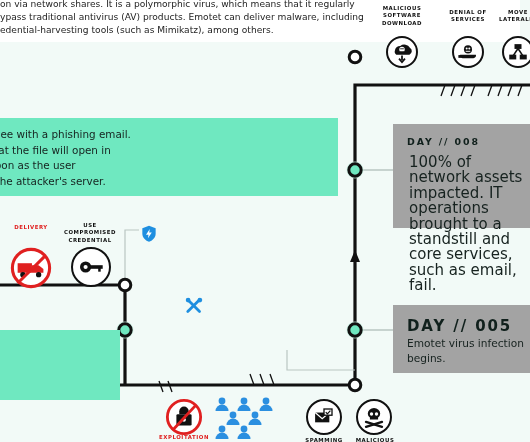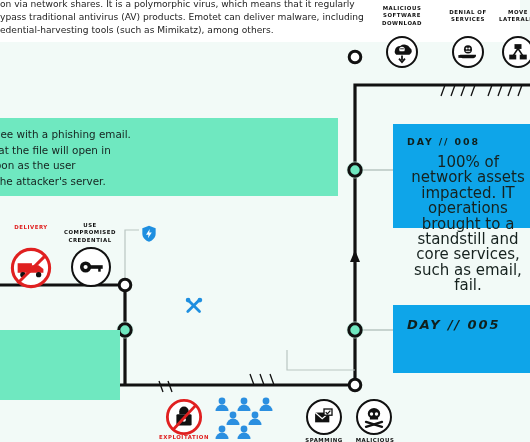--- a/index.html
+++ b/index.html
@@ -34,27 +34,27 @@
 
   #leftbottom-panel{
     left:-120px;top:330px;width:240px;height:70px;
   }
   #leftbottom-panel .txt{
     position:absolute;left:10px;top:12px;width:225px;
     font-size:10.4px;line-height:15.6px;color:#16221f;
   }
 
   
-  .daycard{position:absolute;background:#0ea5e9;text-align:center;}
+  .daycard{position:absolute;background:#a3a3a3;}
   #day008{left:393px;top:124px;width:137px;height:104px;}
   #day008 .hd{position:absolute;left:14px;top:12px;font-size:9.4px;font-weight:bold;letter-spacing:1.9px;color:#10201c;}
   #day008 .bd{position:absolute;left:16px;top:31px;width:118px;font-size:15px;line-height:15.4px;color:#16221f;}
 
   #day005{left:393px;top:305px;width:137px;height:68px;}
-  #day005 .hd{position:absolute;left:14px;top:12px;font-size:13px;font-weight:bold;letter-spacing:1.9px;color:#10201c;font-style:italic;}
+  #day005 .hd{position:absolute;left:14px;top:12px;font-size:15px;font-weight:bold;letter-spacing:1.9px;color:#10201c;}
   #day005 .bd{position:absolute;left:14px;top:31px;width:118px;font-size:10.6px;line-height:15.4px;color:#16221f;}
 
   
   .anno{position:absolute;color:#3b3b3b;font-size:8.3px;line-height:11.6px;}
   #anno-detect{left:163px;top:226px;width:152px;}
   #anno-laps{left:203px;top:299px;width:158px;}
 
   .anno-icon{position:absolute;}
   #icon-shield{left:141px;top:225px;width:16px;height:18px;}
   #icon-wrench{left:185px;top:297px;width:18px;height:18px;}
@@ -141,20 +141,21 @@
 hing emails
 mployees</div>
   </div>
 
   <div id="day008" class="daycard">
     <div class="hd">DAY // 008</div>
     <div class="bd">100% of network assets impacted. IT operations brought to a standstill and core services, such as email, fail.</div>
   </div>
   <div id="day005" class="daycard">
     <div class="hd">DAY // 005</div>
+    <div class="bd">Emotet virus infection begins.</div>
   </div>
 
   <span class="anno-icon" id="icon-shield">
     <svg viewBox="0 0 24 26">
       <path d="M12 1 L22 5 V13 C22 19 17 23.5 12 25 C7 23.5 2 19 2 13 V5 Z" fill="#1f8fe0"></path>
       <path d="M13.2 6 L7.5 14.5 H11.3 L10.4 20 L16.2 11.2 H12.3 Z" fill="#ffffff"></path>
     </svg>
   </span>
 
   <span class="anno-icon" id="icon-wrench">

